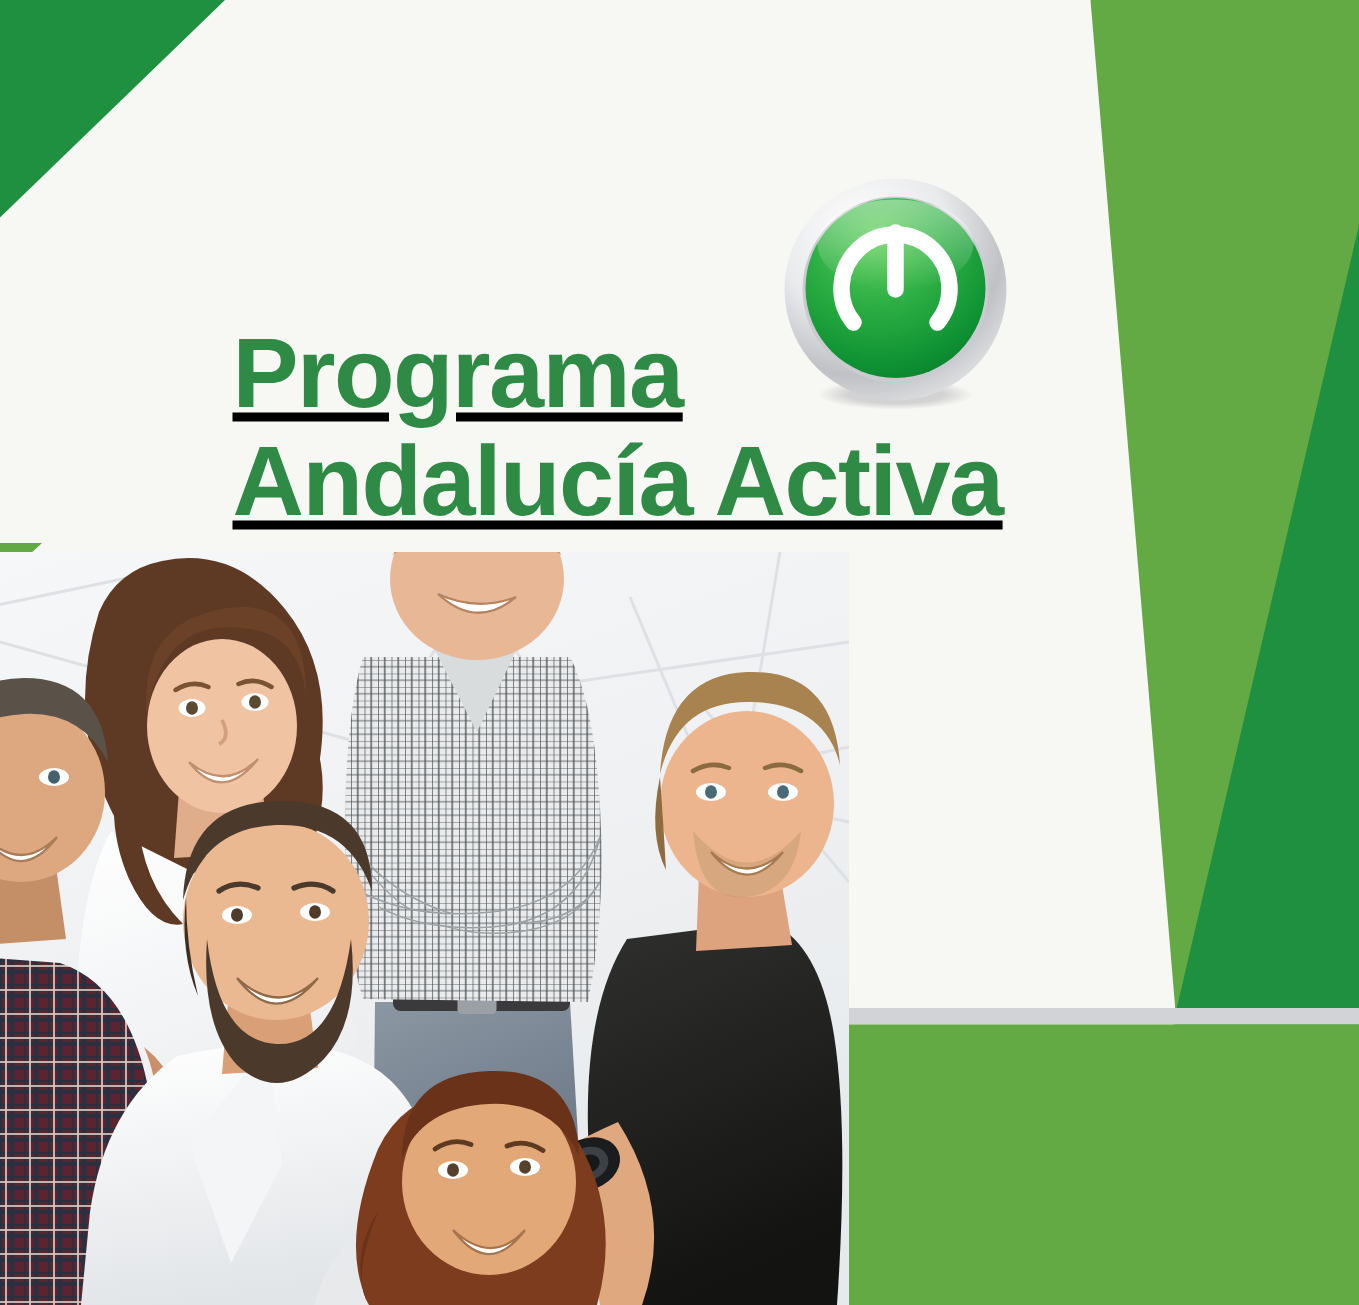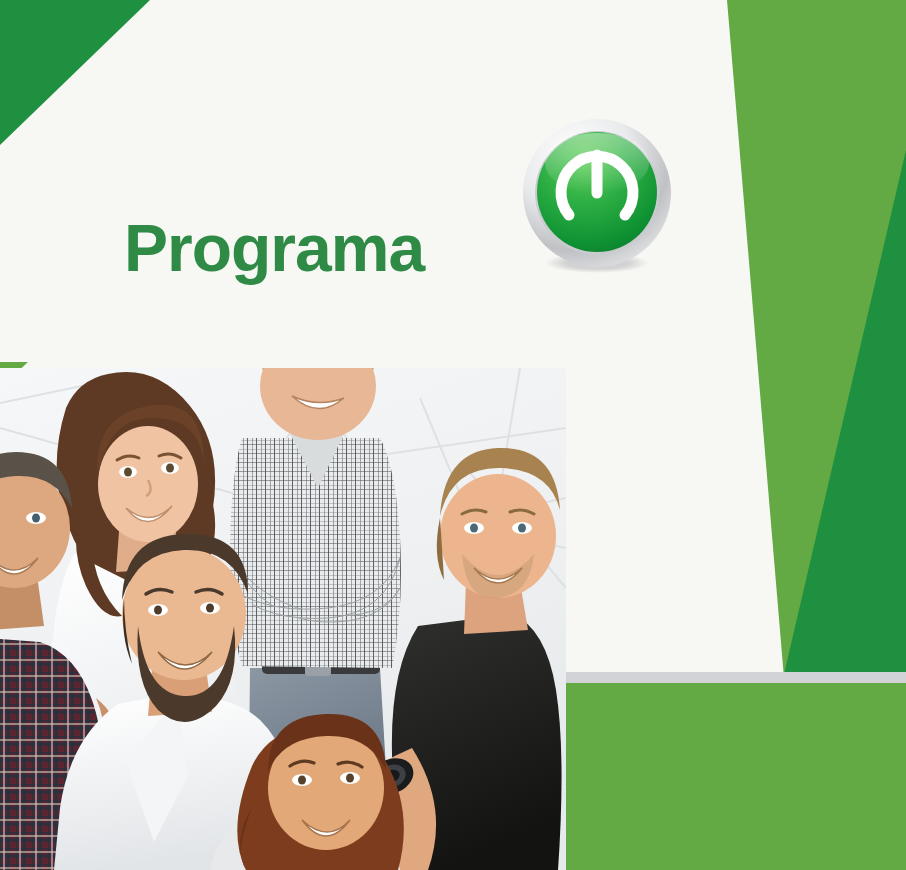--- a/index.html
+++ b/index.html
@@ -54,24 +54,25 @@
   .bottom-green {
     position: absolute;
     left: 566px; top: 683px;
     width: 340px; height: 187px;
     background: #63a944;
   }
 
   
   .title-block {
     position: absolute;
-    left: 124px;
+    left: 155px;
     top: 212px;
     width: 600px;
     z-index: 6;
+    text-decoration: underline;
   }
   .title-line {
     font-family: "Liberation Sans", sans-serif;
     font-weight: bold;
     font-size: 66px;
     line-height: 72px;
     letter-spacing: -1px;
     color: #2e8a45;
     white-space: nowrap;
   }
@@ -119,20 +120,21 @@
   <svg class="shape l-notch" viewBox="0 0 40 26" preserveAspectRatio="none">
     <polygon points="0,0 28,0 0,26" fill="#63a944"></polygon>
   </svg>
 
   <div class="gray-strip"></div>
 
   <div class="bottom-green"></div>
 
   <div class="title-block">
     <div class="title-line">Programa</div>
+    <div class="title-line">Andalucía Activa</div>
   </div>
 
   <svg class="power-btn" viewBox="0 0 158 158">
     <defs>
       <radialGradient id="ringGrad" cx="35%" cy="25%" r="85%">
         <stop offset="0%" stop-color="#ffffff"></stop>
         <stop offset="45%" stop-color="#e9eaec"></stop>
         <stop offset="75%" stop-color="#bfc1c4"></stop>
         <stop offset="100%" stop-color="#e6e7e9"></stop>
       </radialGradient>

